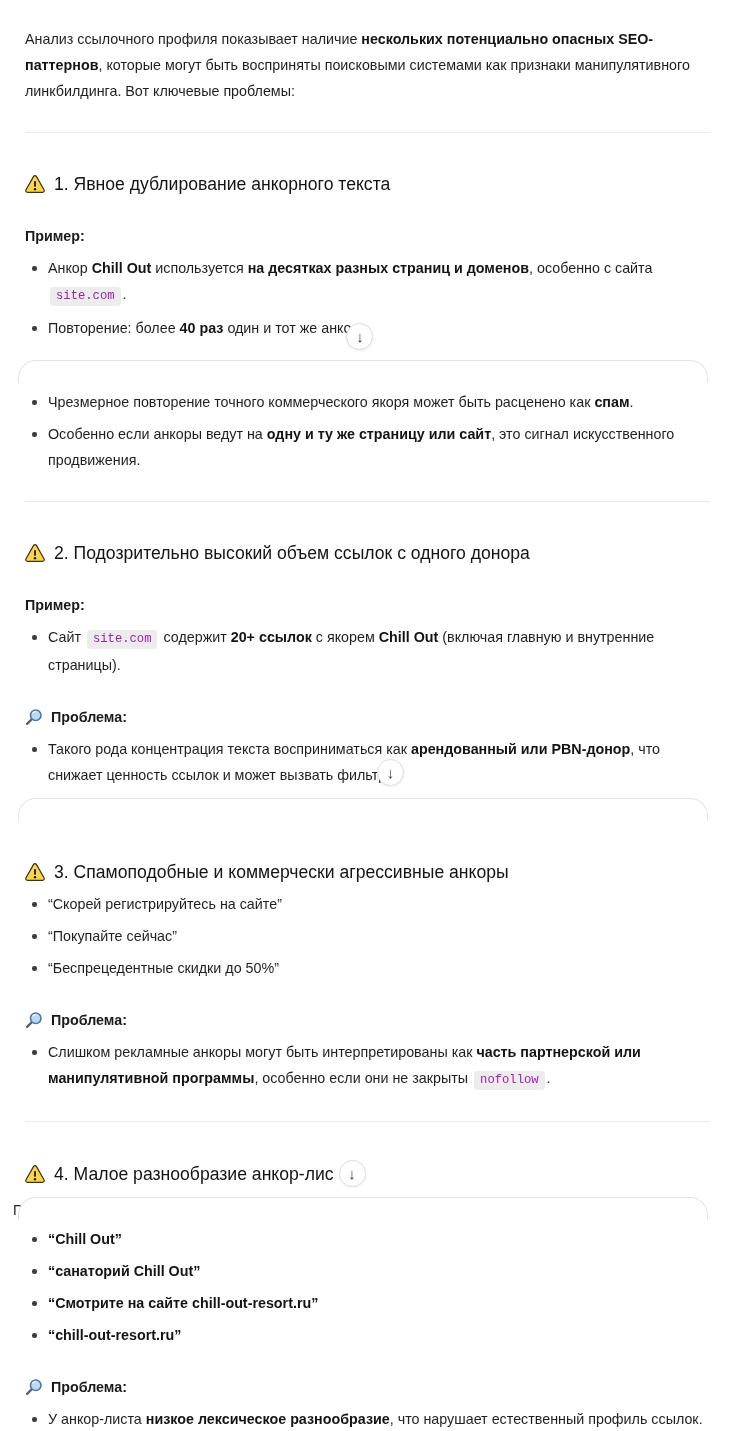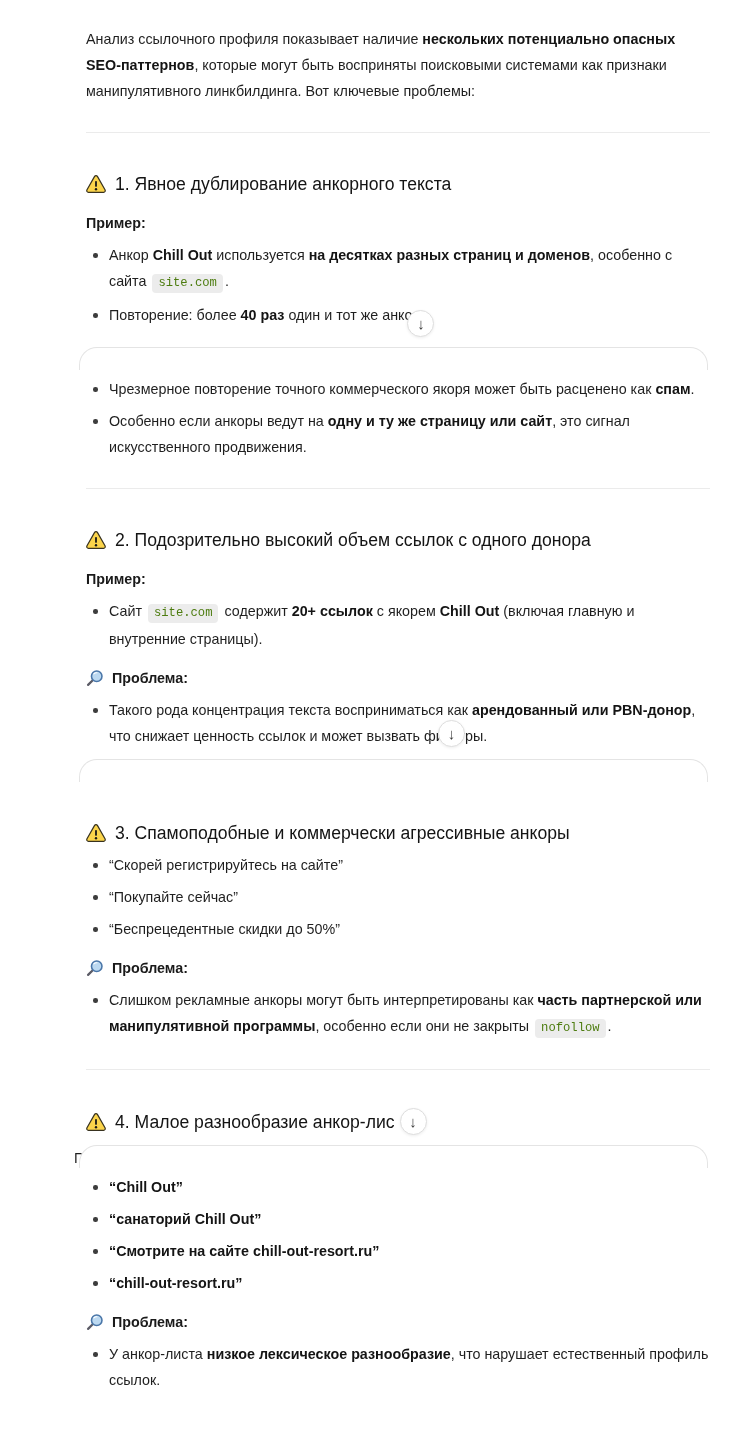--- a/index.html
+++ b/index.html
@@ -1,40 +1,40 @@
 <!DOCTYPE html>
 <html><head>
 <meta charset="utf-8">
 <style>
   html,body{margin:0;padding:0;}
   body{
     width:754px;height:1431px;overflow:hidden;background:#fff;position:relative;
     font-family:"Liberation Sans",sans-serif;
     font-size:14.3px;line-height:26px;color:#1f1f1f;
   }
-  .content{box-sizing:border-box;width:754px;padding:26px 44px 0 86px;position:relative;}
+  .content{box-sizing:border-box;width:754px;padding:26px 44px 0 25px;position:relative;}
   p{margin:0;}
   p.para{margin:0 0 8px;}
   hr.divider{border:none;border-top:1px solid #ebebeb;margin:28px 0 0;height:0;}
   h3.heading{
     margin:38px 0 0;font-size:17.6px;line-height:26px;color:#141414;
     display:flex;align-items:center;gap:9px;font-weight:400;position:relative;
   }
-  .label{margin:13px 0 0;font-weight:700;display:flex;align-items:center;gap:8px;color:#1a1a1a;}
+  .label{margin:26px 0 0;font-weight:700;display:flex;align-items:center;gap:8px;color:#1a1a1a;}
   ul.blist{list-style:none;margin:6px 0 0;padding:0;}
   ul.blist li{position:relative;padding-left:23px;margin:6px 0 0;}
   ul.blist li::before{
     content:"";position:absolute;left:7px;top:11px;width:4.5px;height:4.5px;
     border-radius:50%;background:#3d3d3d;
   }
   .b{font-weight:700;color:#141414;}
   .i{}
   code.code{
     font-family:"Liberation Mono","DejaVu Sans Mono",monospace;
-    font-size:12.2px;background:#ececec;color:#4d7c0f;
+    font-size:12.2px;background:#ececec;color:#a21caf;
     padding:2px 6px 3px;border-radius:4px;margin:0 2px;white-space:nowrap;
   }
   .card-edge{
     height:22px;margin:10px 2px 0 -7px;position:relative;
     border:1px solid #e4e4e4;border-bottom:none;border-radius:18px 18px 0 0;
     background:transparent;
   }
   .card-edge .peek{position:absolute;left:-6px;top:-1px;color:#1f1f1f;}
   .sbtn{
     width:27px;height:27px;border-radius:50%;background:#fff;

